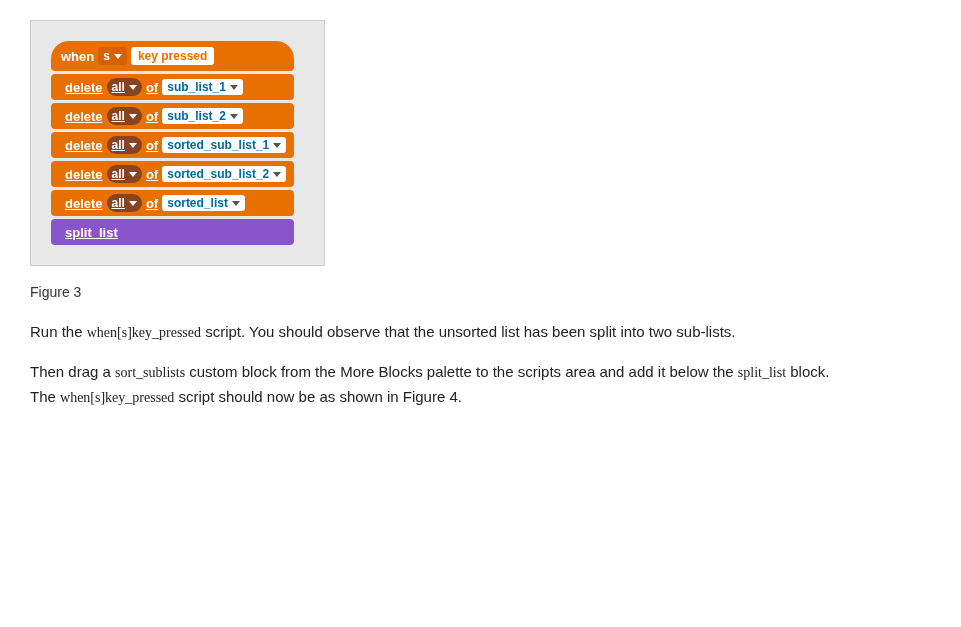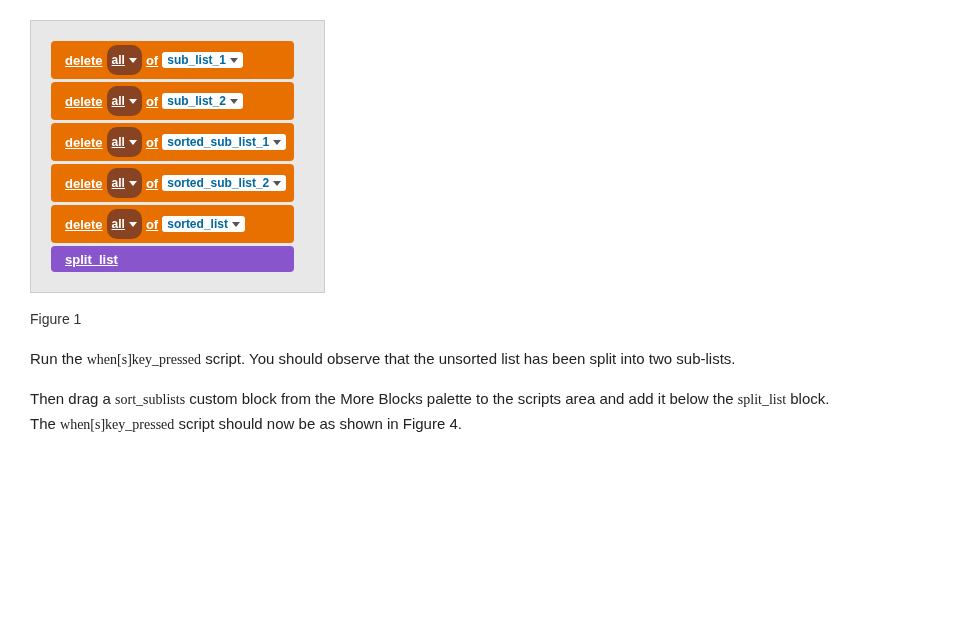--- a/index.html
+++ b/index.html
@@ -81,21 +81,21 @@
       gap: 2px;
     }
 
     .dropdown-white .dropdown-arrow {
       border-top-color: #555;
     }
 
     .dropdown-all {
       background: #884422;
       border-radius: 10px;
-      padding: 8px 5px;
+      padding: 2px 5px;
       font-size: 12px;
       color: #fff;
       display: inline-flex;
       align-items: center;
       gap: 2px;
     }
 
     .dropdown-all .dropdown-arrow {
       border-top-color: #fff;
     }
@@ -144,20 +144,27 @@
       text-decoration: underline;
     }
   </style>
 </head>
 <body>
 
 <div>
   <div class="figure-box">
     <div class="scratch-block">
 
+      <div class="block block-orange block-hat">
+        <span>when</span>
+        <span class="dropdown">
+          s <span class="dropdown-arrow"></span>
+        </span>
+        <span class="key-badge">key pressed</span>
+      </div>
 
       <div class="block block-orange indent-block">
         <span>delete</span>
         <span class="dropdown-all">all <span class="dropdown-arrow"></span></span>
         <span>of</span>
         <span class="dropdown-white">sub_list_1 <span class="dropdown-arrow"></span></span>
       </div>
 
       <div class="block block-orange indent-block">
         <span>delete</span>
@@ -188,21 +195,21 @@
       </div>
 
 
       <div class="block block-purple indent-block">
         <span>split_list</span>
       </div>
 
     </div>
   </div>
 
-  <div class="figure-label">Figure 1</div>
+  <div class="figure-label">Figure 3</div>
 </div>
 
 <p class="content-text">
   Run the <code>when[s]key_pressed</code> script. You should observe that the unsorted list has been split into two sub-lists.
 </p>
 
 <p class="content-text">
   Then drag a <code>sort_sublists</code> custom block from the More Blocks palette to the scripts area and add it below the <code>split_list</code> block. The <code>when[s]key_pressed</code> script should now be as shown in Figure 4.
 </p>
 

